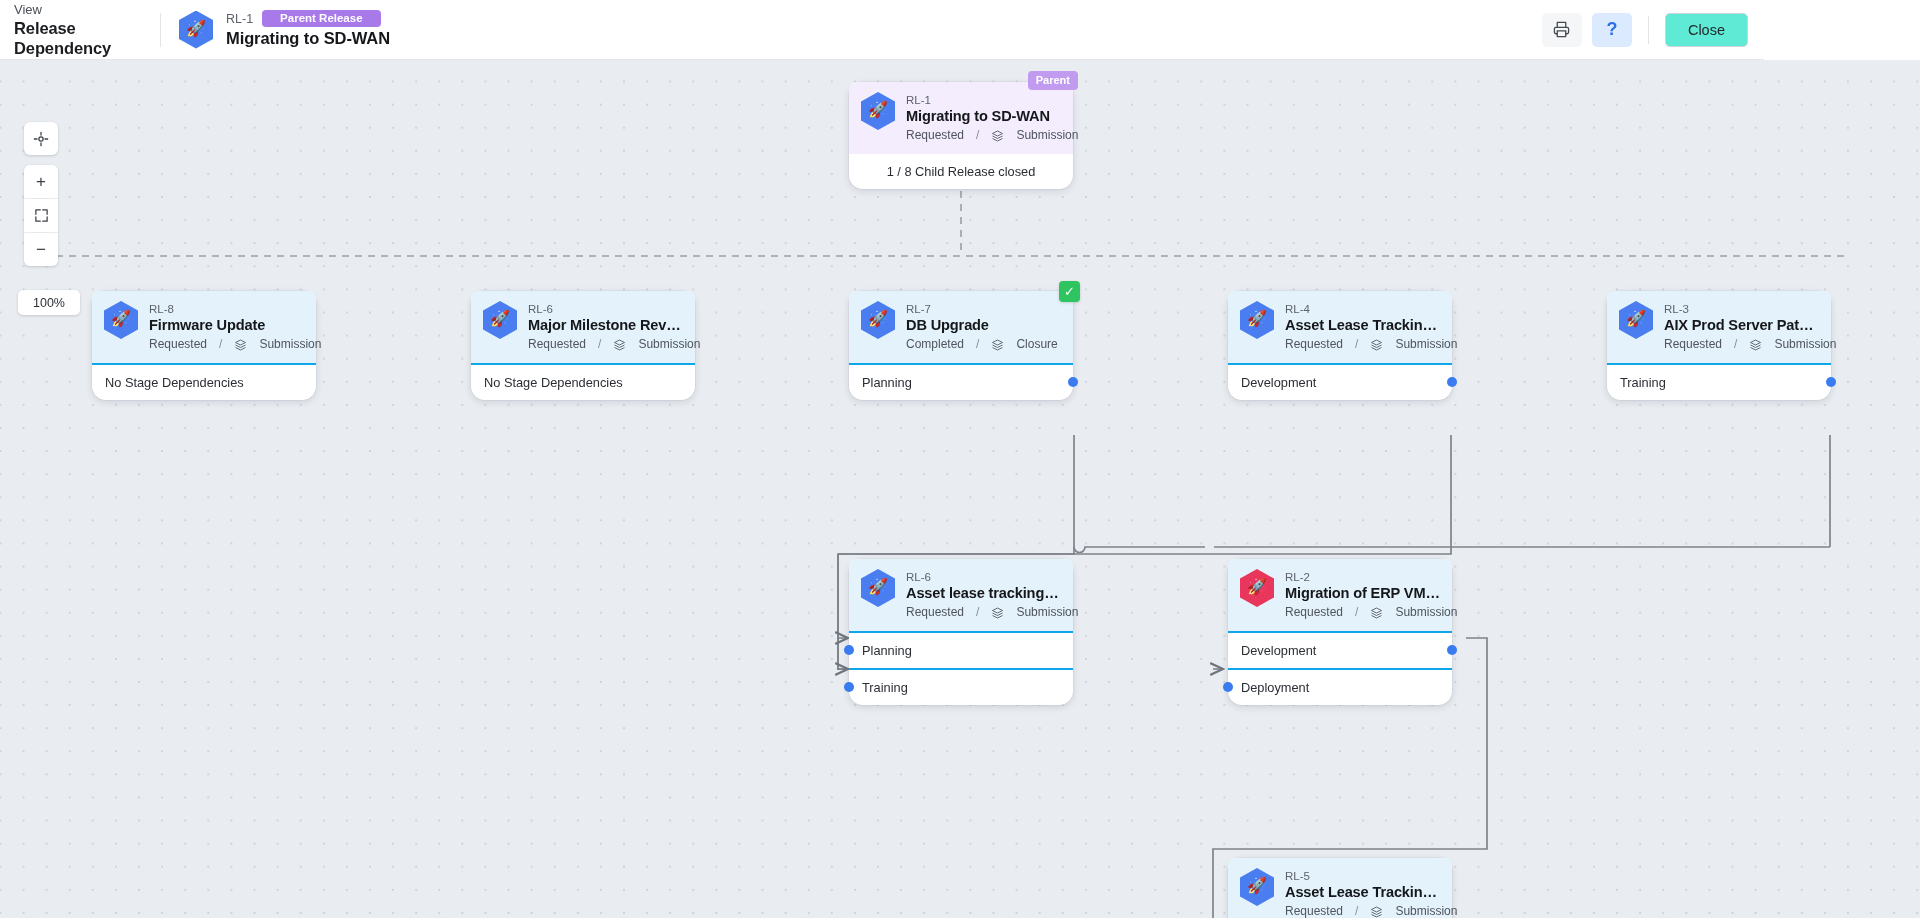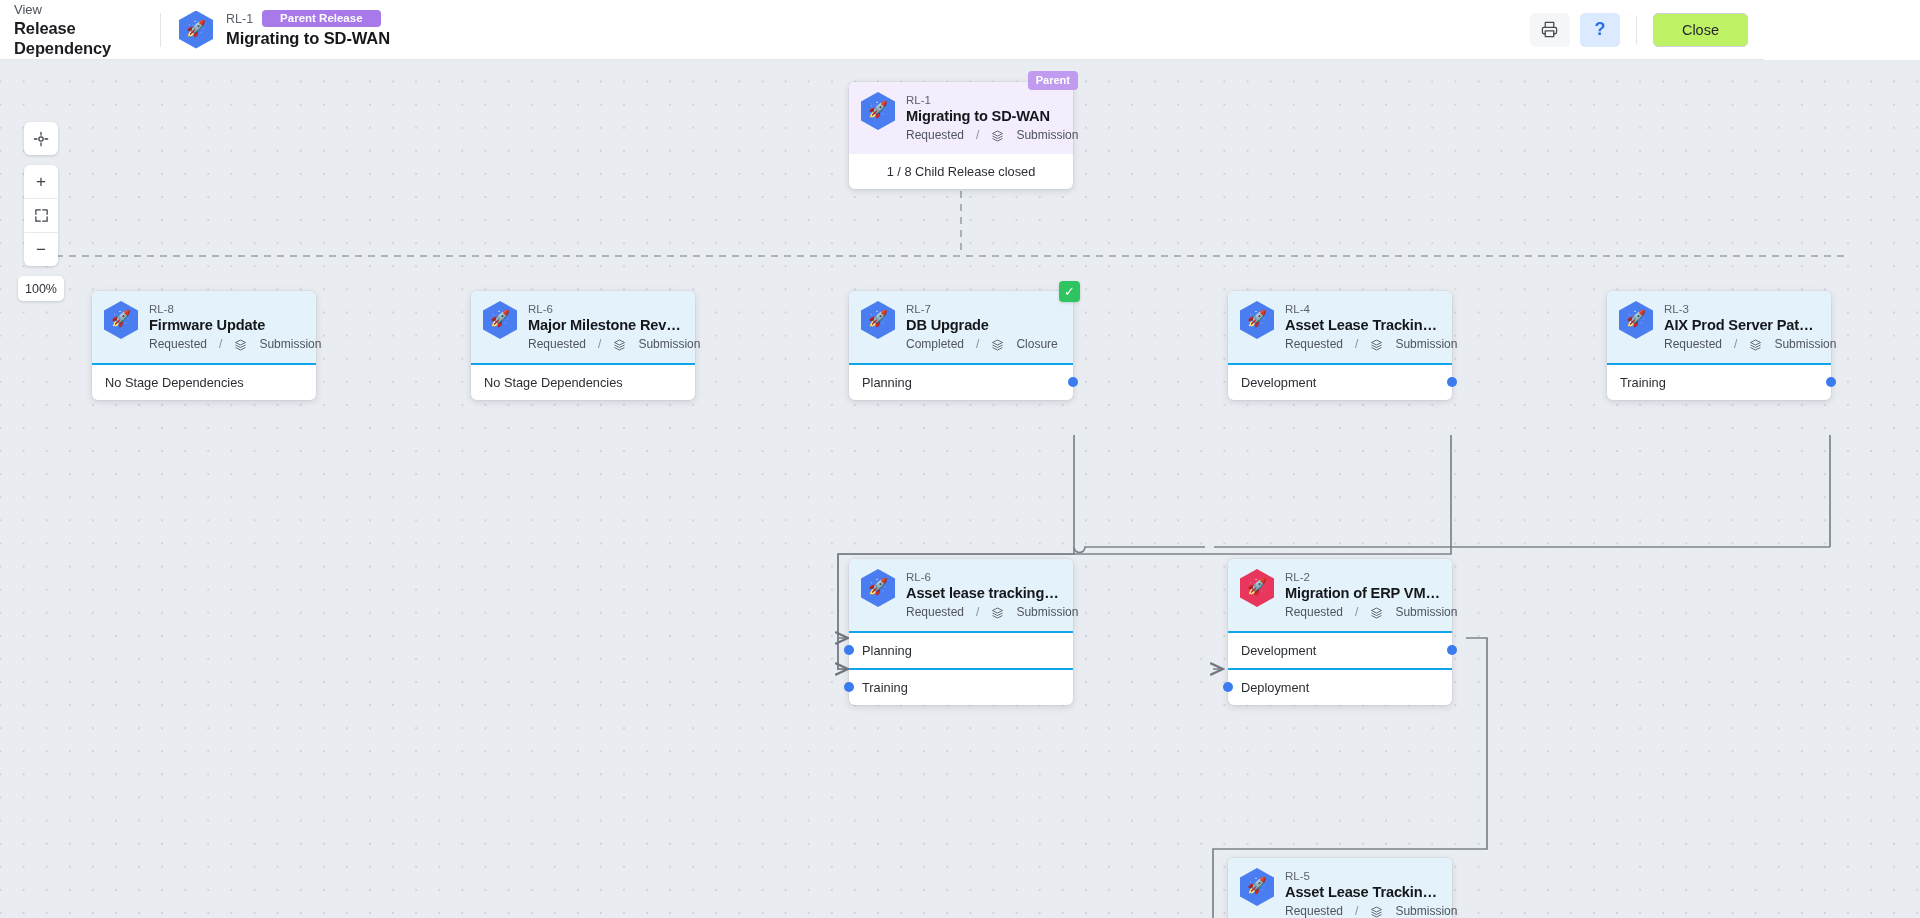--- a/index.html
+++ b/index.html
@@ -49,22 +49,22 @@
     margin-left: auto; display: flex; align-items: center; gap: 0; padding-right: 16px;
   }
   .icon-btn {
     width: 40px; height: 34px; border-radius: 5px;
     display: flex; align-items: center; justify-content: center;
     background: #f5f6f8; color: #434851; cursor: pointer; border: none;
   }
   .icon-btn.help { background: #dbeafe; color: #2b6fe8; font-size: 18px; font-weight: 700; margin-left: 10px;}
   .hdiv { width: 1px; height: 28px; background: #e2e4e8; margin: 0 16px; }
   .close-btn {
-    border: 1px solid #cfd3da; background: #bef264; color: #24262b;
-    font-size: 14.5px; border-radius: 5px; padding: 8px 28px; cursor: pointer;
+    border: 1px solid #cfd3da; background: #5eead4; color: #24262b;
+    font-size: 14.5px; border-radius: 5px; padding: 8px 22px; cursor: pointer;
     font-family: inherit;
   }
 
   
   .canvas {
     position: absolute; top: 60px; left: 0;
     width: 1920px; height: 858px;
     background-color: #e9ecf0;
     background-image: radial-gradient(#cfd3d9 1.1px, transparent 1.2px);
     background-size: 23.1px 23.1px;
@@ -78,32 +78,32 @@
     width: 34px; height: 33px; background: #fff;
     display: flex; align-items: center; justify-content: center;
     cursor: pointer; color: #3b3f46; font-size: 17px;
     box-shadow: 0 1px 3px rgba(30,35,50,.18);
   }
   .zc-single { border-radius: 6px; margin-bottom: 10px; }
   .zc-group { border-radius: 6px; overflow: hidden; box-shadow: 0 1px 3px rgba(30,35,50,.18); }
   .zc-group .zc-btn { box-shadow: none; }
   .zc-sep { height: 1px; background: #e6e8ec; margin: 0 7px; }
   .zoom-pct {
-    margin-top: 10px; width: 46px; margin-left: -6px; height: 25px; background: #fff;
+    margin-top: 24px; width: 62px; margin-left: -6px; height: 25px; background: #fff;
     border-radius: 5px; display: flex; align-items: center; justify-content: center;
     font-size: 12.5px; color: #2b2f36; box-shadow: 0 1px 3px rgba(30,35,50,.18);
   }
 
   
   .edges { position: absolute; inset: 0; z-index: 5; pointer-events: none; }
 
   
   .node {
     position: absolute; z-index: 10;
-    background: #ffffff; border-radius: 6px;
+    background: #ffffff; border-radius: 14px;
     box-shadow: 0 2px 7px rgba(35,45,70,.14), 0 0 0 1px rgba(40,50,70,.04);
     overflow: visible;
   }
   .node-head {
     background: #e4f3fb; border-radius: 6px 6px 0 0;
     display: flex; align-items: flex-start; padding: 10px 12px 11px 12px; gap: 11px;
   }
   .node.parent .node-head { background: #f3edfd; }
   .nh-txt { padding-top: 1px; min-width: 0; }
   .n-id { font-size: 11.5px; color: #5d626b; line-height: 14px; }

